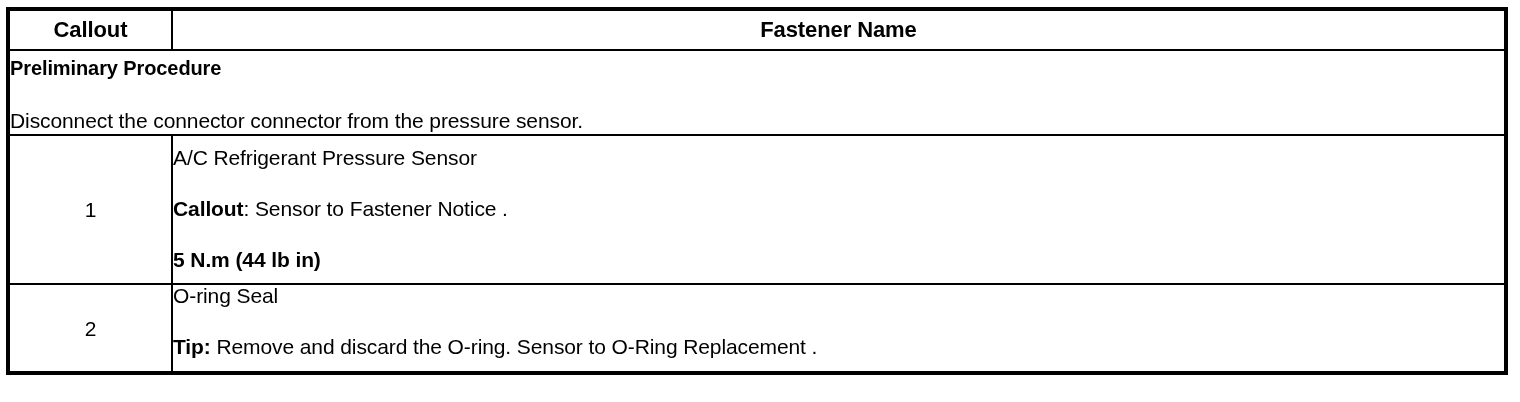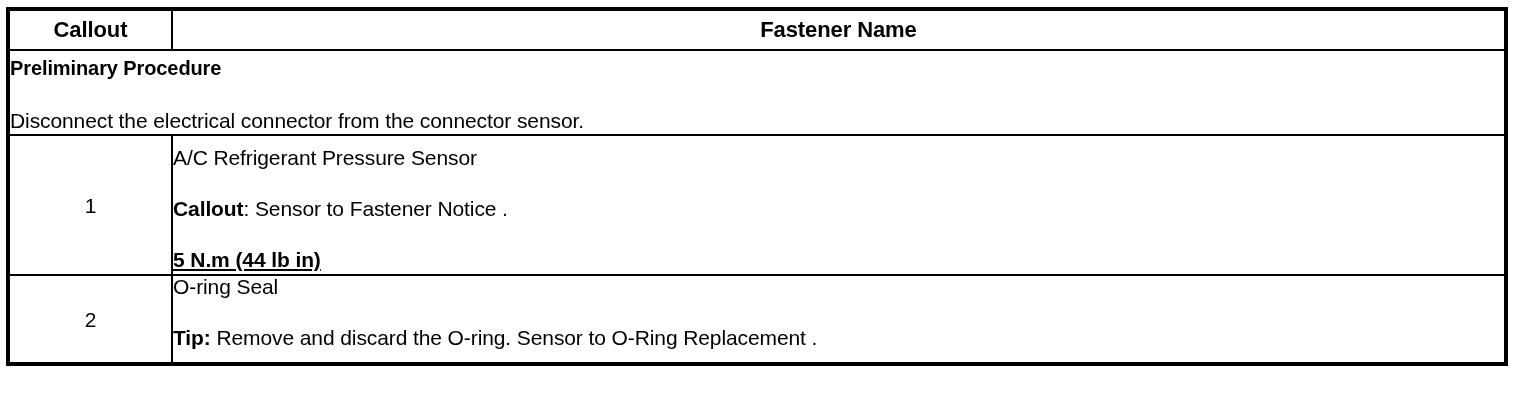--- a/index.html
+++ b/index.html
@@ -90,24 +90,24 @@
     vertical-align: top;
   }
   .desc-line {
     font-size: 21px;
     line-height: 21px;
     letter-spacing: -0.1px;
     margin: 0 0 30px 0;
     white-space: nowrap;
   }
   .desc-line:last-child { margin-bottom: 4px; }
-  .desc-line.bold-all { font-weight: bold; text-decoration: underline; }
+  .desc-line.bold-all { font-weight: bold; }
   .lbl-bold { font-weight: bold; }
 
-  .row-1 .desc-cell { padding-top: 11px; padding-bottom: 0; }
+  .row-1 .desc-cell { padding-top: 11px; padding-bottom: 9px; }
   .row-2 .desc-cell { padding-top: 0; padding-bottom: 10px; }
 </style>
 </head>
 <body>
 
 <div class="sheet">
 
   <table class="spec-table">
     <colgroup>
       <col class="col-callout">
@@ -116,21 +116,21 @@
     <tbody>
 
       <tr>
         <td class="hdr-cell">Callout</td>
         <td class="hdr-cell">Fastener Name</td>
       </tr>
 
       <tr>
         <td class="prelim-cell" colspan="2">
           <div class="prelim-title">Preliminary Procedure</div>
-          <div class="prelim-text">Disconnect the electrical connector from the connector sensor.</div>
+          <div class="prelim-text">Disconnect the connector connector from the pressure sensor.</div>
         </td>
       </tr>
 
       <tr class="row-1">
         <td class="callout-cell">1</td>
         <td class="desc-cell">
           <div class="desc-line">A/C Refrigerant Pressure Sensor</div>
           <div class="desc-line"><span class="lbl-bold">Callout</span><span>: Sensor to Fastener Notice .</span></div>
           <div class="desc-line bold-all">5 N.m (44 lb in)</div>
         </td>

